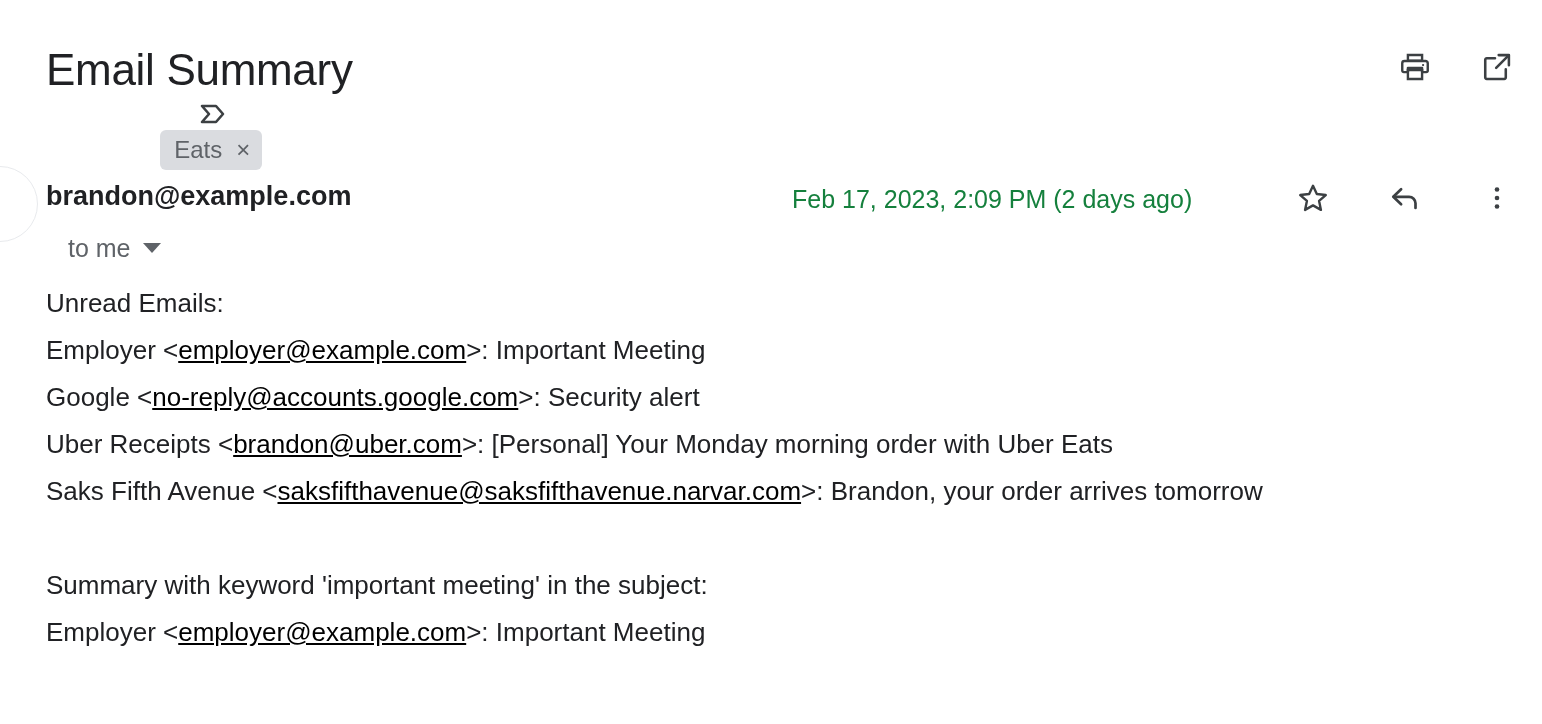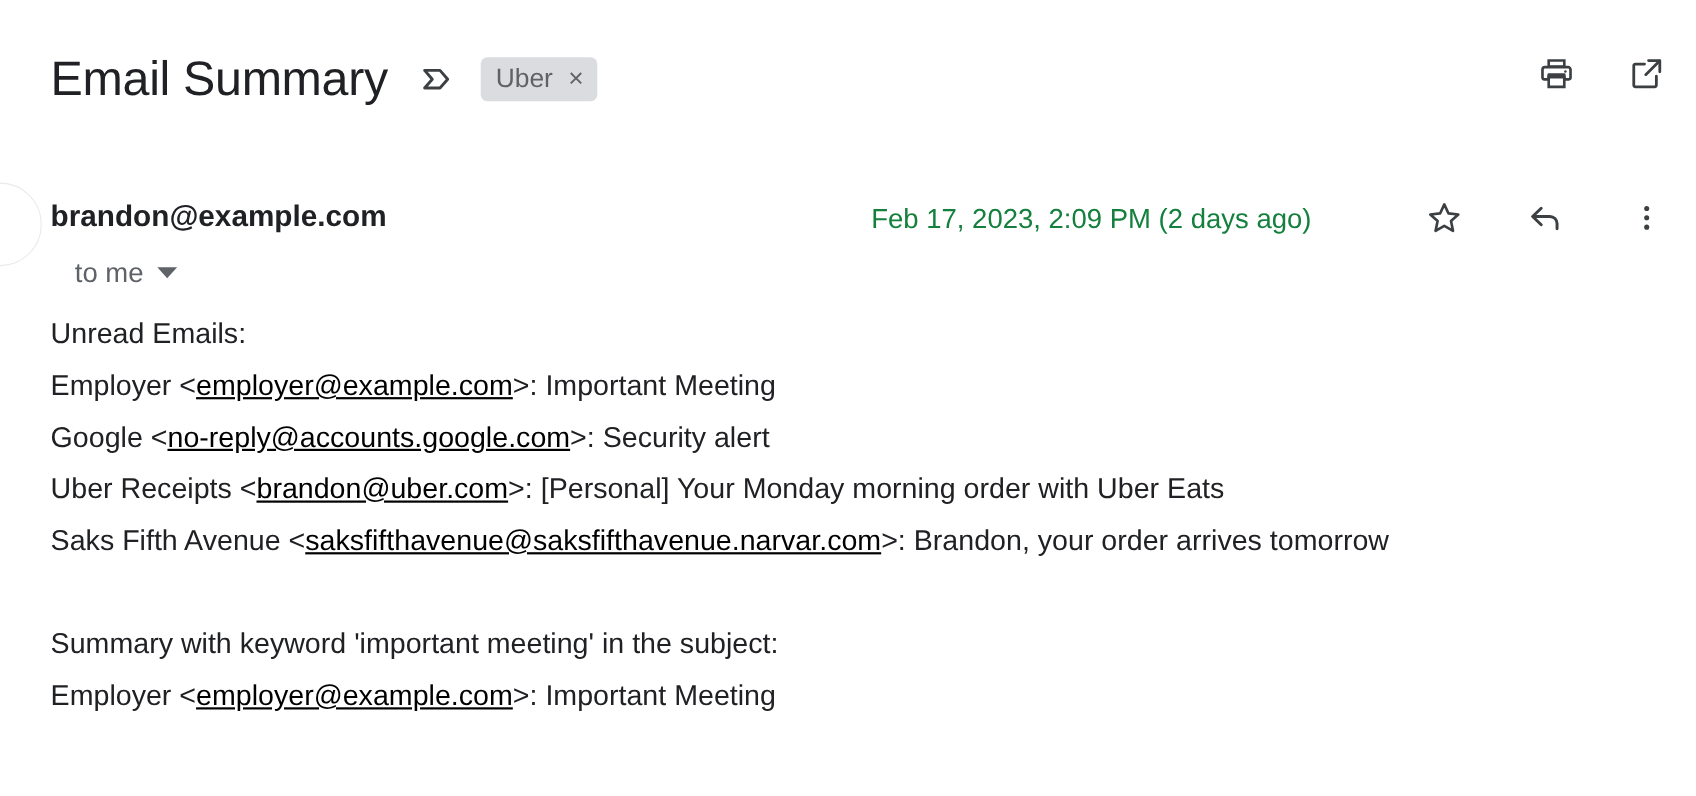--- a/index.html
+++ b/index.html
@@ -24,20 +24,21 @@
     width: 1542px;
     height: 140px;
   }
   .subject-row {
     position: absolute;
     left: 46px;
     top: 42px;
     display: flex;
     align-items: center;
     height: 60px;
+    flex-direction: column;
   }
   .subject-title {
     font-size: 44px;
     font-weight: 400;
     line-height: 56px;
     letter-spacing: -0.3px;
     color: #202124;
     white-space: nowrap;
   }
   .label-arrow-icon {
@@ -201,21 +202,21 @@
   <div class="subject-row">
     <div class="subject-title">Email Summary</div>
 
     <div class="label-arrow-icon">
       <svg width="32" height="32" viewBox="0 0 32 32" aria-hidden="true">
         <path d="M6 8 H20 L27 16 L20 24 H6 L13 16 Z" fill="none" stroke="#3c4043" stroke-width="2.6" stroke-linejoin="round"></path>
       </svg>
     </div>
 
     <div class="chip-inbox">
-      <span class="chip-label">Uber</span>
+      <span class="chip-label">Eats</span>
       <span class="chip-close">×</span>
     </div>
   </div>
 
   <div class="header-actions">
     <div class="icon-btn">
       <svg width="34" height="34" viewBox="0 0 24 24" aria-hidden="true">
         <path d="M7 3.5h10v4H7z" fill="none" stroke="#3c4043" stroke-width="1.7"></path>
         <path d="M4.6 7.8h14.8a1.6 1.6 0 0 1 1.6 1.6v5.1a1.1 1.1 0 0 1-1.1 1.1H17v-3H7v3H4.1A1.1 1.1 0 0 1 3 14.5V9.4a1.6 1.6 0 0 1 1.6-1.6z" fill="none" stroke="#3c4043" stroke-width="1.7" stroke-linejoin="round"></path>
         <path d="M7 14.2h10v6.3H7z" fill="none" stroke="#3c4043" stroke-width="1.7"></path>

